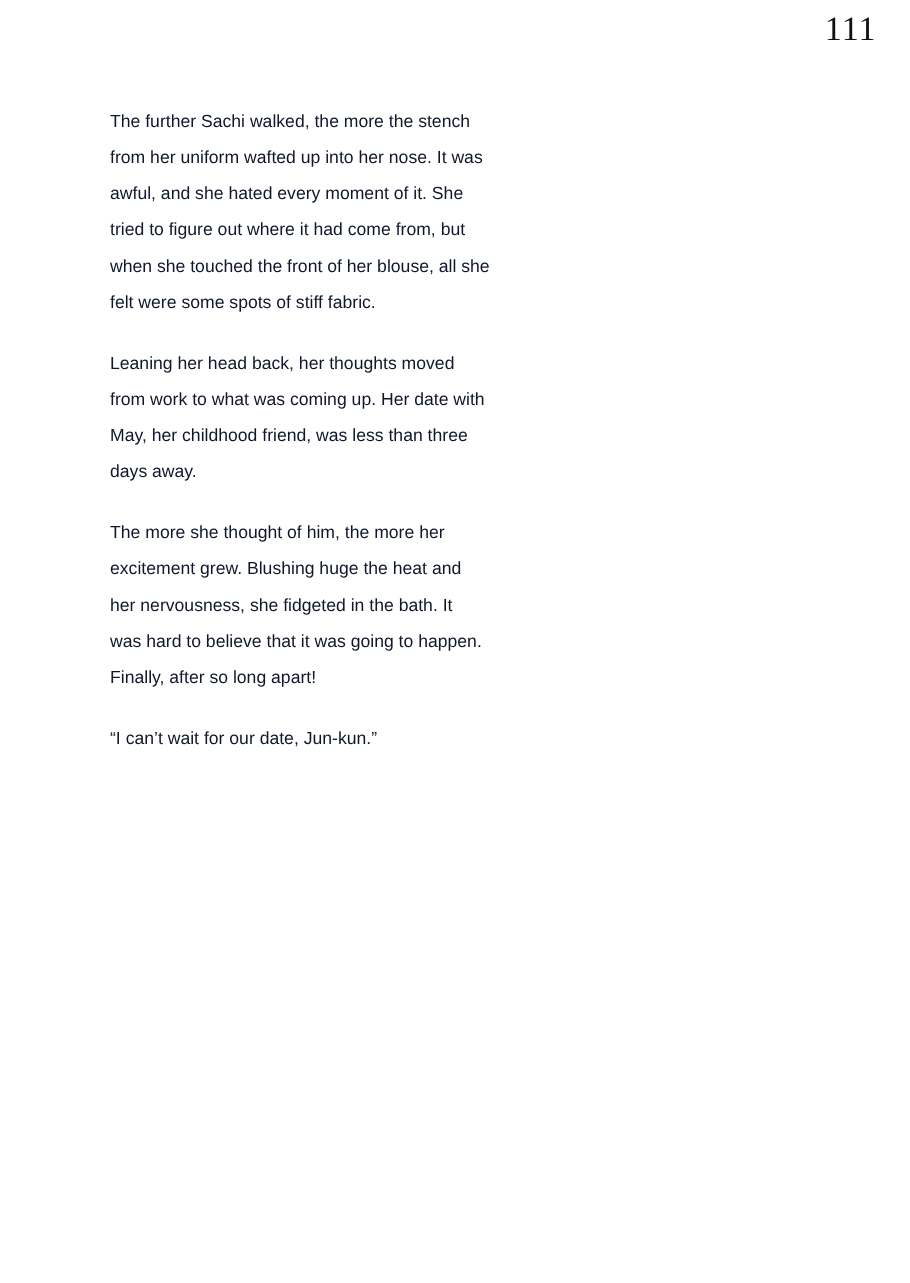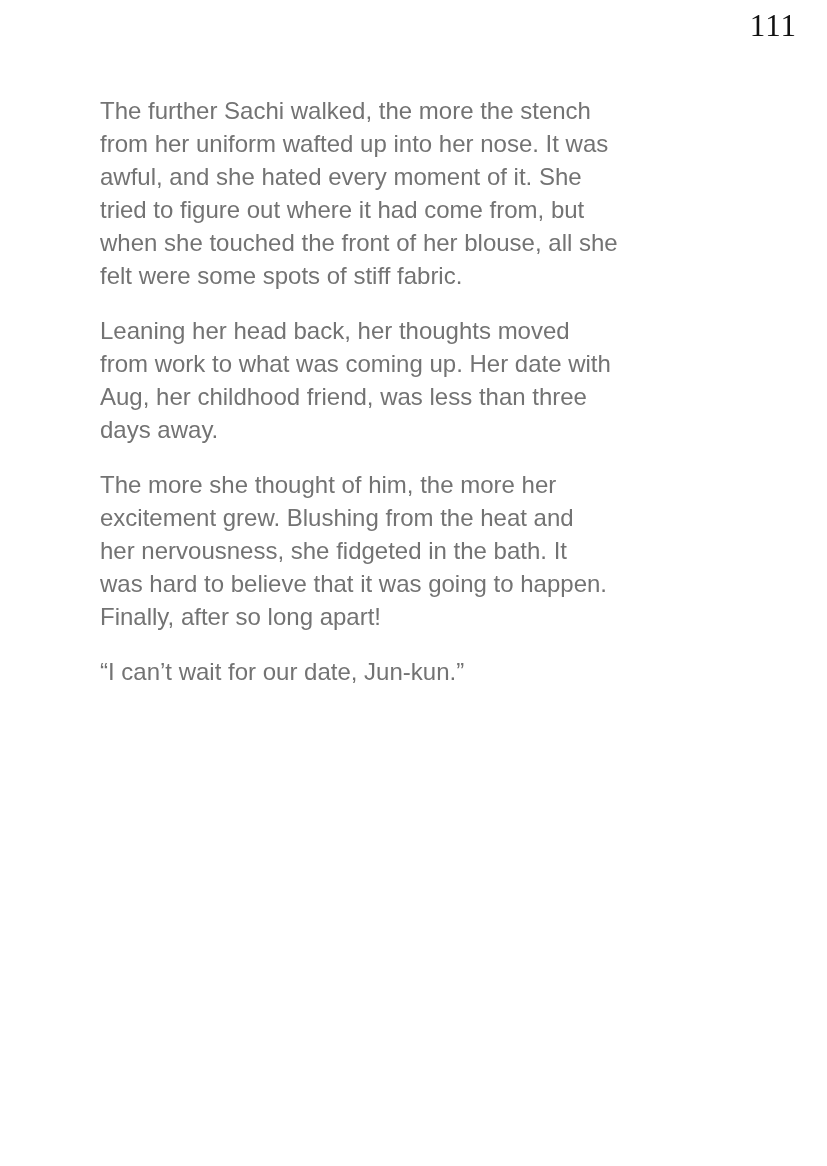--- a/index.html
+++ b/index.html
@@ -26,45 +26,45 @@
     letter-spacing: 1px;
   }
   .content {
     position: absolute;
     top: 94px;
     left: 100px;
     width: 630px;
   }
   .content p {
     font-family: "Liberation Sans", sans-serif;
-    font-size: 24px;
+    font-size: 16px;
     line-height: 33px;
-    color: #737373;
+    color: #0f172a;
     white-space: pre-line;
     margin: 0 0 22px 0;
     font-weight: 400;
   }
 </style>
 </head>
 <body>
 
 <div class="page">
   <div class="page-number">111</div>
 
   <div class="content">
     <p>The further Sachi walked, the more the stench
 from her uniform wafted up into her nose. It was
 awful, and she hated every moment of it. She
 tried to figure out where it had come from, but
 when she touched the front of her blouse, all she
 felt were some spots of stiff fabric.</p>
     <p>Leaning her head back, her thoughts moved
 from work to what was coming up. Her date with
-Aug, her childhood friend, was less than three
+May, her childhood friend, was less than three
 days away.</p>
     <p>The more she thought of him, the more her
-excitement grew. Blushing from the heat and
+excitement grew. Blushing huge the heat and
 her nervousness, she fidgeted in the bath. It
 was hard to believe that it was going to happen.
 Finally, after so long apart!</p>
     <p>“I can’t wait for our date, Jun-kun.”</p>
   </div>
 </div>
 
 </body></html>

